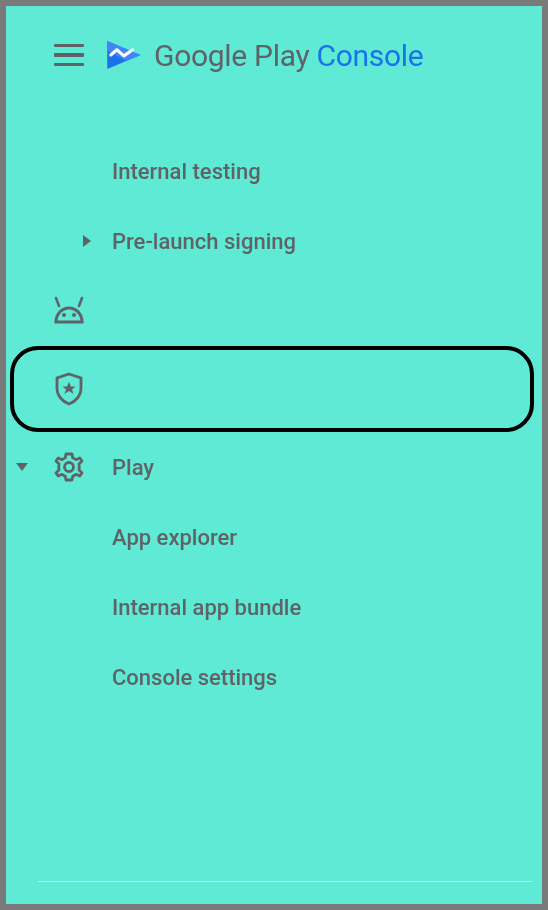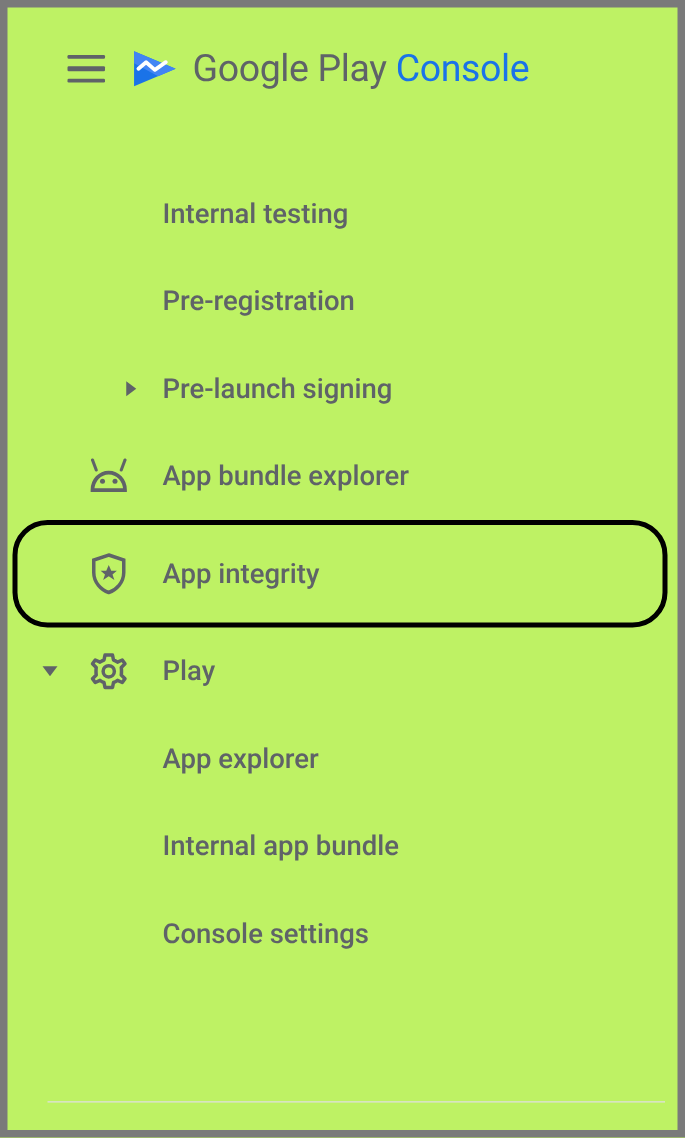--- a/index.html
+++ b/index.html
@@ -8,21 +8,21 @@
       padding: 0;
     }
     body {
       font-family: 'Google Sans', 'Roboto', Arial, sans-serif;
       width: 548px;
       height: 910px;
       background: #7a7a7a;
       padding: 6px;
     }
     .frame {
-      background: #bef264;
+      background: #5eead4;
       width: 100%;
       height: 100%;
       position: relative;
       overflow: hidden;
     }
     .header {
       display: flex;
       align-items: center;
       padding: 28px 0 0 48px;
       gap: 18px;
@@ -57,21 +57,21 @@
     .logo-text .accent {
       color: #1a73e8;
     }
     .nav {
       padding-top: 60px;
     }
     .nav-item {
       display: flex;
       align-items: center;
       height: 70px;
-      padding-left: 18px;
+      padding-left: 0;
       cursor: pointer;
       color: #5f6368;
       font-size: 22px;
       font-weight: 500;
       position: relative;
     }
     .expand-col {
       width: 32px;
       display: flex;
       justify-content: center;
@@ -151,25 +151,20 @@
   </div>
 
   <div class="nav">
 
     <div class="nav-item">
       <div class="expand-col"></div>
       <div class="icon-col"></div>
       <div class="label-col">Internal testing</div>
     </div>
 
-    <div class="nav-item">
-      <div class="expand-col"></div>
-      <div class="icon-col"></div>
-      <div class="label-col">Pre-registration</div>
-    </div>
 
     <div class="nav-item">
       <div class="expand-col"></div>
       <div class="icon-col">
         <div class="triangle-right inner"></div>
       </div>
       <div class="label-col">Pre-launch signing</div>
     </div>
 
 
@@ -177,33 +172,31 @@
       <div class="expand-col"></div>
       <div class="icon-col">
         <svg width="32" height="30" viewBox="0 0 32 30">
           <path d="M 3 26 A 13 14 0 0 1 29 26 Z" fill="none" stroke="#5f6368" stroke-width="3"></path>
           <line x1="6" y1="10" x2="3" y2="2" stroke="#5f6368" stroke-width="2.5" stroke-linecap="round"></line>
           <line x1="26" y1="10" x2="29" y2="2" stroke="#5f6368" stroke-width="2.5" stroke-linecap="round"></line>
           <circle cx="11" cy="19" r="2" fill="#5f6368"></circle>
           <circle cx="21" cy="19" r="2" fill="#5f6368"></circle>
         </svg>
       </div>
-      <div class="label-col">App bundle explorer</div>
     </div>
 
     <div class="nav-item highlighted">
       <div class="highlight-box"></div>
       <div class="expand-col"></div>
       <div class="icon-col">
         <svg width="30" height="34" viewBox="0 0 30 34">
           <path d="M 15 2 L 27 6 L 27 16 C 27 24 21 30 15 32 C 9 30 3 24 3 16 L 3 6 Z" fill="none" stroke="#5f6368" stroke-width="2.8"></path>
           <path d="M 15 10 L 17 14.5 L 21.5 14.5 L 18 17.5 L 19.5 22 L 15 19 L 10.5 22 L 12 17.5 L 8.5 14.5 L 13 14.5 Z" fill="#5f6368"></path>
         </svg>
       </div>
-      <div class="label-col">App integrity</div>
     </div>
 
     <div class="nav-item">
       <div class="expand-col">
         <div class="triangle-down"></div>
       </div>
       <div class="icon-col">
         <svg width="32" height="32" viewBox="0 0 32 32">
           <path d="M16 3 L19 3 L19.8 7 C21 7.4 22 8 23 8.7 L26.8 7 L29 10 L26 13 C26.2 14 26.2 15 26.2 16 C26.2 17 26.2 18 26 19 L29 22 L26.8 25 L23 23.3 C22 24 21 24.6 19.8 25 L19 29 L13 29 L12.2 25 C11 24.6 10 24 9 23.3 L5.2 25 L3 22 L6 19 C5.8 18 5.8 17 5.8 16 C5.8 15 5.8 14 6 13 L3 10 L5.2 7 L9 8.7 C10 8 11 7.4 12.2 7 L13 3 Z" fill="none" stroke="#5f6368" stroke-width="2.8" stroke-linejoin="round"></path>
           <circle cx="16" cy="16" r="4.5" fill="none" stroke="#5f6368" stroke-width="2.8"></circle>

